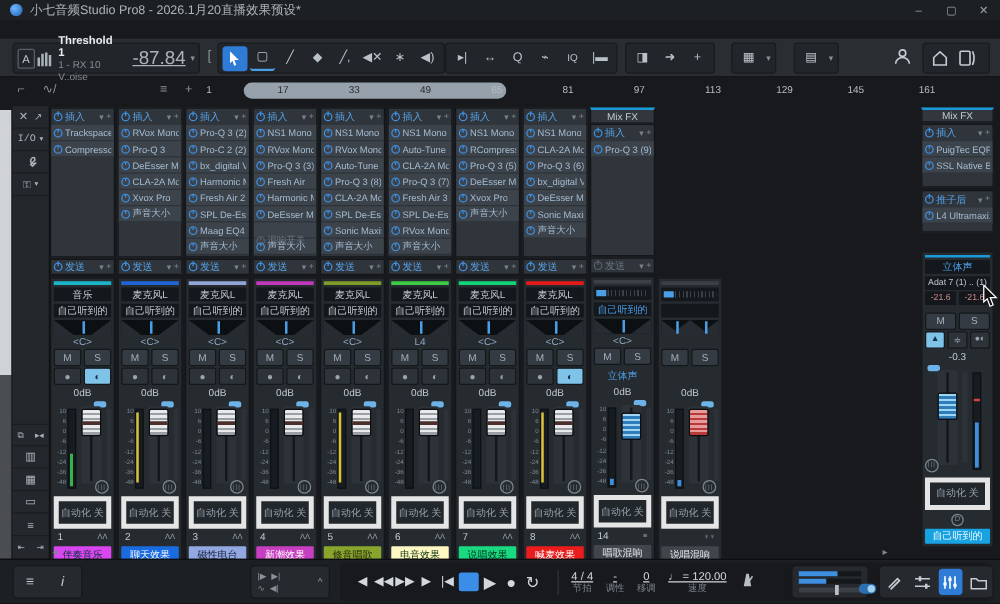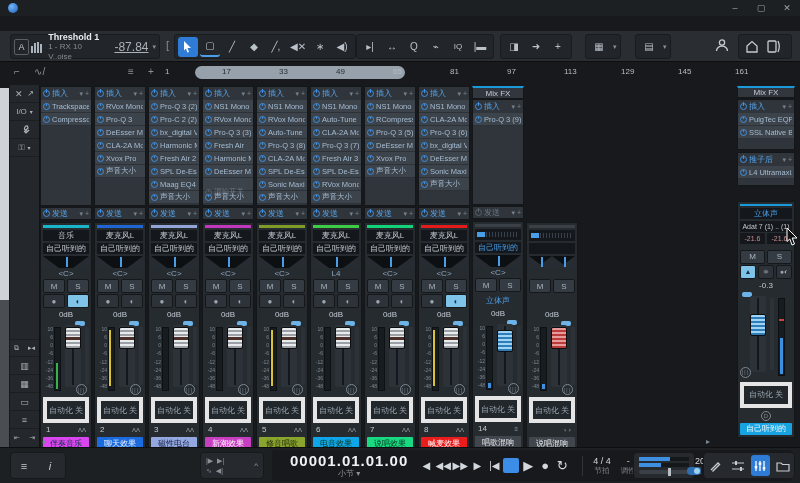--- a/index.html
+++ b/index.html
@@ -15,21 +15,21 @@
   #menubar span{font-size:10px;color:#c3c9cf;}
   
   #toolbar{position:absolute;left:0;top:31px;width:800px;height:31px;background:#2a2d31;border-bottom:1px solid #0c0e10;}
   .tgroup{position:absolute;top:3px;height:25px;background:#222529;border:1px solid #191c1f;border-radius:3px;display:flex;align-items:center;padding:0 3px;gap:2px;}
   .tbtn{min-width:20px;height:20px;border-radius:3px;display:flex;align-items:center;justify-content:center;font-size:10px;color:#b9c1c9;}
   .tbtn.active{background:#2e7cd6;color:#fff;}
   .tbtn.rangesel{border-bottom:2px solid #4a9ee8;}
   .tinfo{display:flex;flex-direction:column;justify-content:center;line-height:10px;}
   .tinfo .tn{font-size:9px;color:#e8ecf0;font-weight:bold;}
   .tinfo .ts{font-size:8px;color:#868d94;}
-  .tval{font-size:12px;color:#aab2ba;margin-left:8px;text-decoration:underline;}
+  .tval{font-size:15px;color:#aab2ba;margin-left:8px;text-decoration:underline;}
   .abox{width:16px;height:16px;border:1px solid #5a6066;border-radius:2px;font-size:9px;display:flex;align-items:center;justify-content:center;color:#c3c9cf;}
   .handicon{display:flex;gap:1px;align-items:flex-end;height:12px;}
   .handicon i{width:2px;background:#aab2ba;display:block;}
   .ddarrow{font-size:7px;color:#8a9097;margin-left:2px;}
   svg{display:block;}
   
   #console-top{position:absolute;left:10px;top:64px;width:782px;height:20px;}
   #console-top .mini{position:absolute;top:2px;font-size:10px;color:#8a9298;}
   #ruler{position:absolute;left:155px;top:0;width:620px;height:18px;}
   #ruler .thumb{position:absolute;left:30px;top:2px;width:210px;height:13px;background:#97a1ab;border-radius:7px;}
@@ -126,21 +126,21 @@
   .tpbtn{width:22px;height:21px;margin:0 2px;border-radius:3px;display:flex;align-items:center;justify-content:center;font-size:11px;color:#c6ccd2;}
   #timecode{position:absolute;left:200px;top:2px;width:430px;height:31px;background:#17191c;border-radius:4px;display:flex;align-items:center;}
   .tc{display:flex;flex-direction:column;align-items:center;margin-left:18px;}
   .tc .big{font-size:15px;font-weight:bold;color:#eef2f6;letter-spacing:1px;line-height:15px;}
   .tc .unit{font-size:8px;color:#8a9298;}
   .transbtns{display:flex;align-items:center;margin-left:10px;gap:1px;}
   .transbtns span{min-width:16px;text-align:center;font-size:10px;color:#d2d8de;}
   .transbtns .stop{width:15px;height:15px;background:#3b8de8;border-radius:2px;}
   .temposec{display:flex;align-items:flex-start;gap:10px;margin-left:12px;border-left:1px solid #303439;padding-left:10px;}
   .tfield{display:flex;flex-direction:column;align-items:center;line-height:10px;}
-  .tfield .v{font-size:9px;color:#d2d8de;}
+  .tfield .v{font-size:9px;color:#d2d8de;text-decoration:underline;}
   .tfield .l{font-size:7.5px;color:#7c848c;}
   #outmeter{left:633px;width:62px;}
   #outmeter .bars{flex:1;padding:3px 5px;display:flex;flex-direction:column;gap:2px;}
   .obar{height:4px;background:#15181b;position:relative;}
   .obar i{position:absolute;left:0;top:0;bottom:0;background:#3f8fe0;}
   .oslider{height:4px;background:#3a4046;border-radius:2px;position:relative;margin-top:1px;}
   .oslider i{position:absolute;left:58%;top:-2px;width:3px;height:8px;background:#b8bec4;}
   .otoggle{position:absolute;right:-12px;top:-3px;width:14px;height:8px;border-radius:4px;background:#2d6fb0;}
   .otoggle:after{content:"";position:absolute;right:1px;top:1px;width:6px;height:6px;border-radius:50%;background:#9fd0f0;}
   #viewbtns{left:703px;width:92px;}
@@ -150,20 +150,21 @@
   #sliver2{position:absolute;left:0;top:300px;width:9px;height:147px;background:#4a4e53;}
   .cursor{position:absolute;left:786px;top:228px;z-index:50;}
 </style>
 </head>
 <body>
 
 <div id="stage">
 
   <div id="titlebar">
     <div class="applogo"></div>
+    <div id="title">小七音频Studio Pro8 - 2026.1月20直播效果预设*</div>
     <div id="winctl">
       <span>–</span>
       <span>▢</span>
       <span>✕</span>
     </div>
   </div>
 
 
   <div id="toolbar">
     <div class="tgroup" style="left:10px;width:150px;">
@@ -260,21 +261,21 @@
         </div>
     </div>
   </div>
 
   <div id="leftrail">
     <div class="railbtn" style="justify-content:space-between;padding:0 5px;">
       <span>✕</span>
       <span style="font-size:8px;">↗</span>
     </div>
     <div class="railbtn">
-        <span style="font-size:8px;">I/O</span>
+        <span style="font-size:8px;font-family:Liberation Mono, monospace;">I/O</span>
         <span style="font-size:6px;">▾</span>
       </div>
     <div class="railbtn">
       <svg width="10" height="10" viewBox="0 0 10 10">
           <path d="M7.5,1 a2.5,2.5 0 1 0 1.5,4 L6,8 L4.5,6.5 L8,3 Z" fill="none" stroke="#aab2ba" stroke-width="1.2"></path>
         </svg>
     </div>
     <div class="railbtn">
         <span style="font-size:8px;">⚿</span>
         <span style="font-size:6px;">▾</span>
@@ -817,21 +818,21 @@
               <div class="fcap cap-white" style="top: 2px;"></div>
             </div>
             <div class="trim"></div>
             <div class="grill">|||</div>
           </div>
           <div class="auto">自动化 关</div>
           <div class="numrow">
             <span>6</span>
             <span class="cicon2">ΛΛ</span>
           </div>
-          <div class="tag" style="background: #0ea5e9; color: rgb(11, 49, 16); text-align: center;">电音效果</div>
+          <div class="tag" style="background: #fef9c3; color: rgb(11, 49, 16); text-align: center;">电音效果</div>
         </div>
       </div>
       <div class="strip">
         <div class="ins-panel" style="height: 120px;">
           <div class="phead">
             <span class="pwr"></span>
             <span class="plabel">插入</span>
             <span class="pctl">▾</span>
             <span class="pctl">+</span>
           </div>
@@ -1205,24 +1206,20 @@
       <div class="tpbtn" style="font-style:italic;">i</div>
     </div>
     <div class="tpanel" style="left:200px;width:64px;padding:2px 5px;">
       <div style="display:flex;flex-direction:column;gap:2px;font-size:7px;color:#8a9298;flex:1;">
         <span>|▶&nbsp;&nbsp;▶|</span>
         <span>∿&nbsp;&nbsp;◀|</span>
       </div>
       <span style="font-size:8px;color:#9aa4ad;">^</span>
     </div>
     <div id="timecode" style="left:272px;width:520px;">
-      <div class="tc">
-        <span class="big">00001.01.01.00</span>
-        <span class="unit"><span>小节</span> ▾</span>
-      </div>
       <div class="transbtns">
         <span>◀</span>
         <span>◀◀</span>
         <span>▶▶</span>
         <span>▶</span>
         <span>|◀</span>
         <span class="stop"></span>
         <span style="font-size:13px;">▶</span>
         <span style="font-size:13px;">●</span>
         <span style="font-size:13px;">↻</span>

